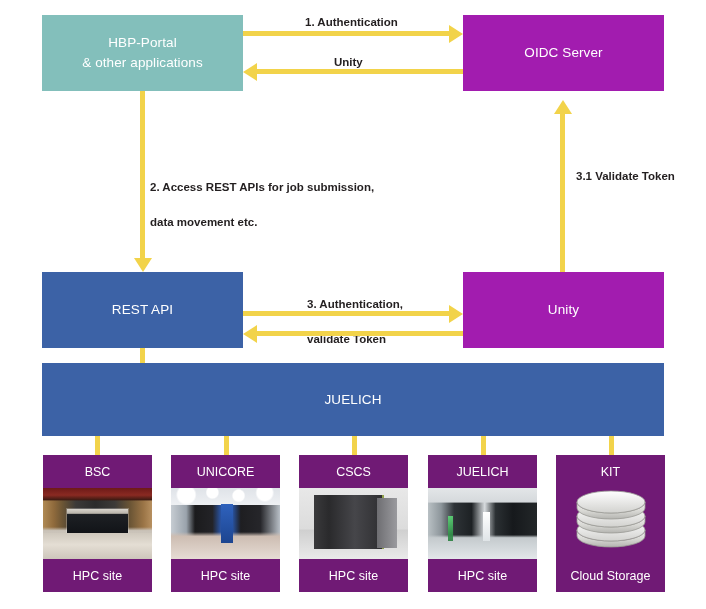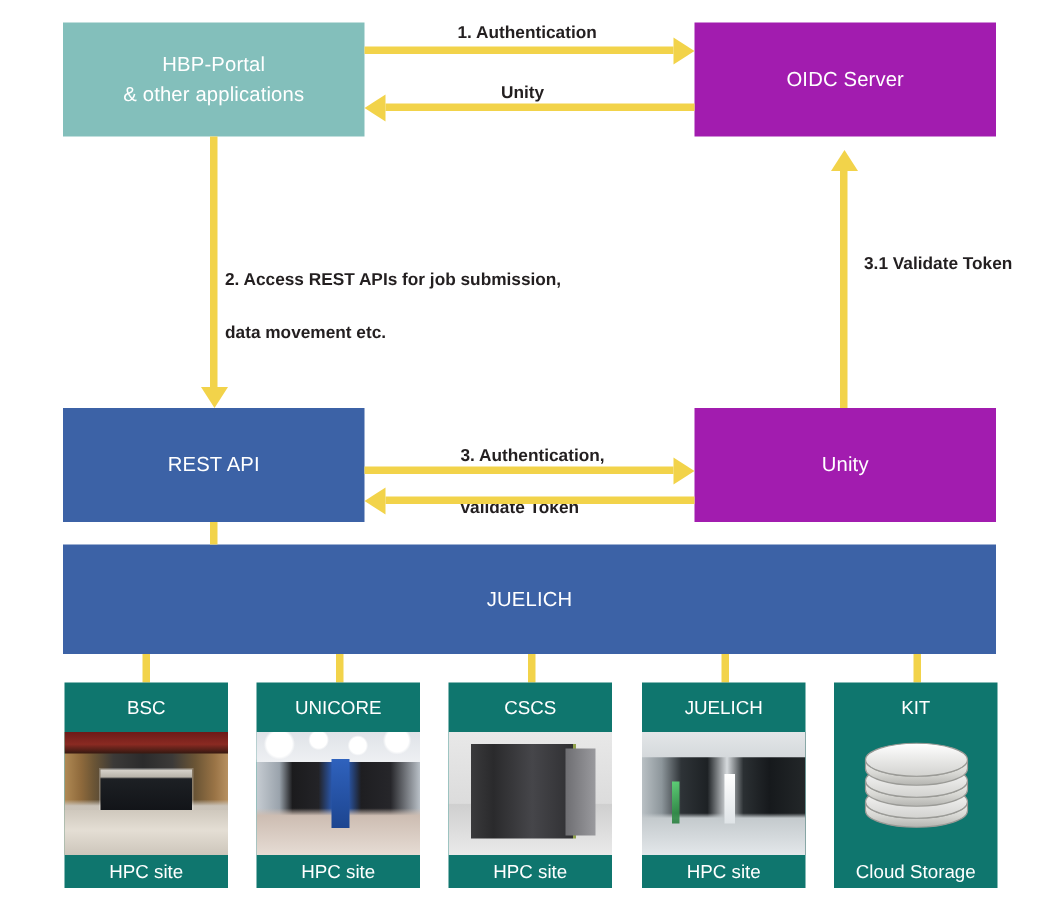--- a/index.html
+++ b/index.html
@@ -91,36 +91,36 @@
   #label-access-rest     { left: 150px; top: 162px; }
   #label-auth-validate   { left: 307px; top: 279px; }
   #label-validate-token  { left: 576px; top: 168px; }
 
   
   .site-card {
     position: absolute;
     top: 455px;
     width: 109px;
     height: 137px;
-    background: #0f766e;
+    background: #701a75;
     box-sizing: border-box;
     display: flex;
     flex-direction: column;
   }
   .site-title, .site-footer {
     color: #ffffff;
     font-size: 12.5px;
     text-align: center;
     flex: 0 0 auto;
     display: flex;
     align-items: center;
     justify-content: center;
   }
   .site-title  { height: 33px; }
-  .site-footer { height: 22px; }
+  .site-footer { height: 33px; }
   .site-media {
     flex: 1 1 auto;
     position: relative;
     overflow: hidden;
   }
 
   
   .photo { position: absolute; inset: 0; }
 
   

